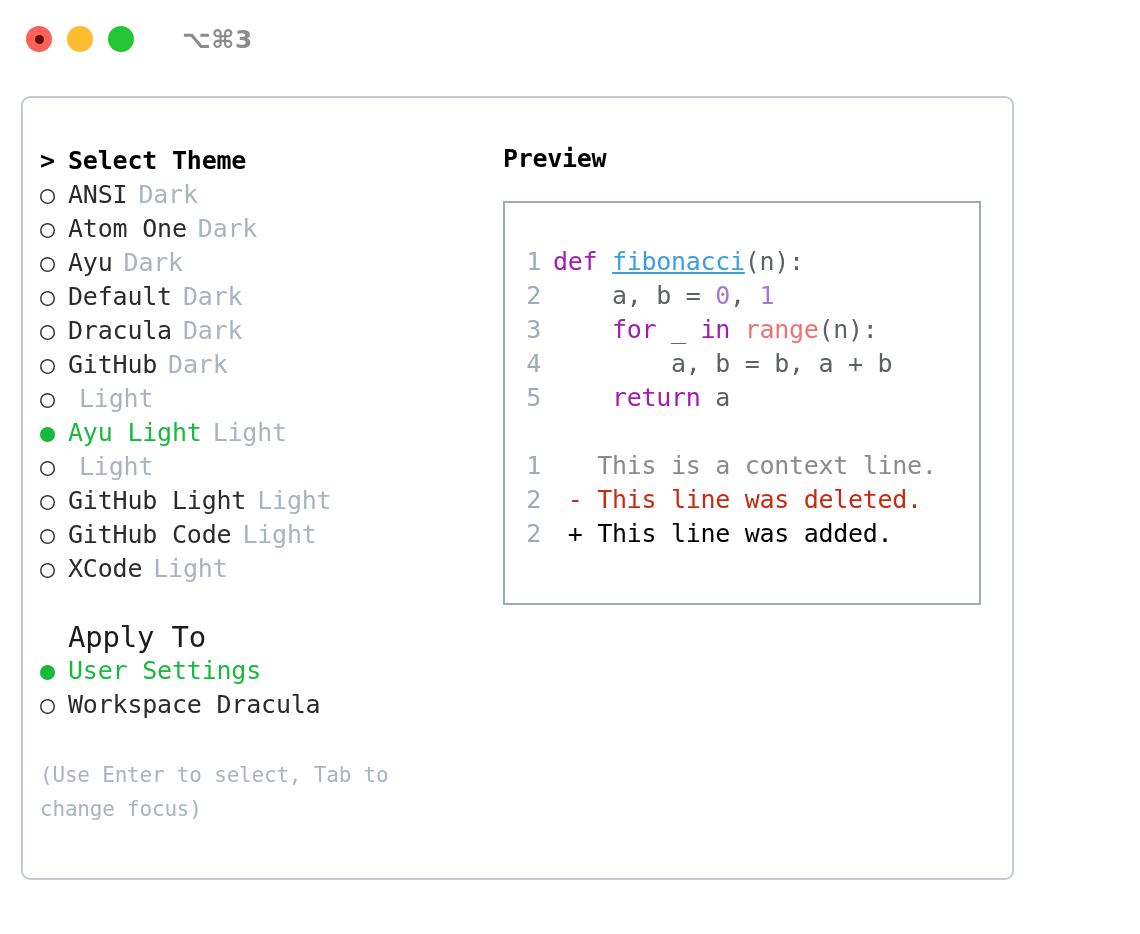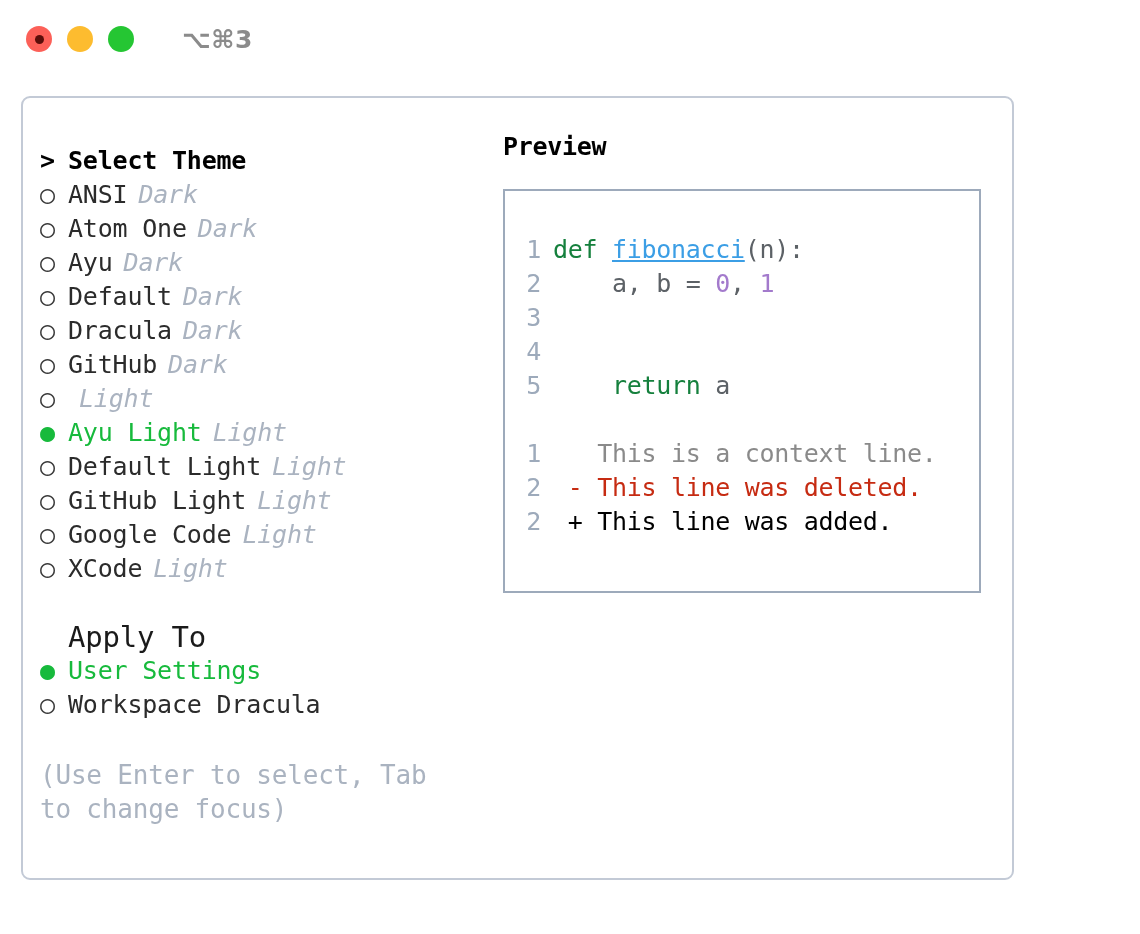--- a/index.html
+++ b/index.html
@@ -79,21 +79,21 @@
     display: flex;
   }
 
   .left-col {
     width: 462px;
     padding: 46px 0 0 17px;
     box-sizing: border-box;
   }
   .right-col {
     flex: 1;
-    padding: 34px 0 0 18px;
+    padding: 46px 0 0 18px;
     box-sizing: border-box;
   }
 
   
   .list-row {
     display: flex;
     align-items: baseline;
     height: 34px;
     font-size: 25px;
     color: #2b2b2b;
@@ -107,42 +107,41 @@
     font-size: 25px;
     color: #3a3a3a;
     line-height: 34px;
   }
   .marker.sel { color: #17ba3c; }
   .row-label { color: #2b2b2b; text-align: right; }
   .row-label.sel { color: #17ba3c; }
   .row-tag {
     color: #aab3c0;
     margin-left: 11px;
-    font-style: italic;
   }
   .header-row {
     font-weight: bold;
     color: #000000;
     font-size: 25px;
   }
   .header-row .marker { color:#000; font-weight:bold; }
 
   .section-title {
     margin-top: 34px;
     height: 34px;
     font-size: 29px;
     color: #1a1a1a;
     padding-left: 28px;
     white-space: pre;
     letter-spacing: -0.2px;
   }
 
   .hint {
     margin-top: 36px;
-    font-size: 26px;
+    font-size: 21px;
     color: #aab3c0;
     line-height: 34px;
     width: 400px;
     letter-spacing: -0.2px;
   }
 
   
   .preview-title {
     font-size: 25px;
     font-weight: bold;
@@ -170,21 +169,21 @@
   .lineno {
     width: 48px;
     flex: 0 0 48px;
     text-align: right;
     color: #9daabb;
     padding-right: 12px;
     box-sizing: border-box;
   }
   .code-spacer { height: 34px; }
 
-  .tok-kw   { color: #15803d; }
+  .tok-kw   { color: #a21caf; }
   .tok-fn   { color: #3b9ee5; text-decoration: underline; }
   .tok-plain{ color: #5c6166; }
   .tok-num  { color: #a37acc; }
   .tok-call { color: #f07171; }
   .tok-ctx  { color: #8a8a8a; }
   .tok-del  { color: #c62b12; margin-top: 12px; }
   .tok-add  { color: #000000; }
 </style>
 </head>
 <body>
@@ -212,44 +211,44 @@
 
         <div id="theme-list">
             <div class="list-row"><span class="marker">○</span><span class="row-label">ANSI</span><span class="row-tag">Dark</span></div>
             <div class="list-row"><span class="marker">○</span><span class="row-label">Atom One</span><span class="row-tag">Dark</span></div>
             <div class="list-row"><span class="marker">○</span><span class="row-label">Ayu</span><span class="row-tag">Dark</span></div>
             <div class="list-row"><span class="marker">○</span><span class="row-label">Default</span><span class="row-tag">Dark</span></div>
             <div class="list-row"><span class="marker">○</span><span class="row-label">Dracula</span><span class="row-tag">Dark</span></div>
             <div class="list-row"><span class="marker">○</span><span class="row-label">GitHub</span><span class="row-tag">Dark</span></div>
             <div class="list-row"><span class="marker">○</span><span class="row-tag">Light</span></div>
             <div class="list-row"><span class="marker sel">●</span><span class="row-label sel">Ayu Light</span><span class="row-tag">Light</span></div>
-            <div class="list-row"><span class="marker">○</span><span class="row-label">Default Light</span><span class="row-tag">Light</span></div>
+            <div class="list-row"><span class="marker">○</span><span class="row-tag">Light</span></div>
             <div class="list-row"><span class="marker">○</span><span class="row-label">GitHub Light</span><span class="row-tag">Light</span></div>
-            <div class="list-row"><span class="marker">○</span><span class="row-label">Google Code</span><span class="row-tag">Light</span></div>
+            <div class="list-row"><span class="marker">○</span><span class="row-label">GitHub Code</span><span class="row-tag">Light</span></div>
             <div class="list-row"><span class="marker">○</span><span class="row-label">XCode</span><span class="row-tag">Light</span></div>
           </div>
 
         <div class="section-title">Apply To</div>
 
         <div id="apply-list">
             <div class="list-row"><span class="marker sel">●</span><span class="row-label sel">User Settings</span></div>
             <div class="list-row"><span class="marker">○</span><span class="row-label">Workspace Dracula</span></div>
           </div>
 
         <div class="hint">(Use Enter to select, Tab to change focus)</div>
       </div>
 
       <div class="right-col">
         <div class="preview-title">Preview</div>
         <div class="preview-box">
           <div id="code-block">
               <div class="code-line"><span class="lineno">1</span><span><span class="tok-kw">def </span><span class="tok-fn">fibonacci</span><span class="tok-plain">(n):</span></span></div>
               <div class="code-line"><span class="lineno">2</span><span><span class="tok-plain">    a, b = </span><span class="tok-num">0</span><span class="tok-plain">, </span><span class="tok-num">1</span></span></div>
-              <div class="code-line"><span class="lineno">3</span></div>
-              <div class="code-line"><span class="lineno">4</span></div>
+              <div class="code-line"><span class="lineno">3</span><span><span class="tok-plain">    </span><span class="tok-kw">for</span><span class="tok-plain"> _ </span><span class="tok-kw">in</span><span class="tok-plain"> </span><span class="tok-call">range</span><span class="tok-plain">(n):</span></span></div>
+              <div class="code-line"><span class="lineno">4</span><span><span class="tok-plain">        a, b = b, a + b</span></span></div>
               <div class="code-line"><span class="lineno">5</span><span><span class="tok-plain">    </span><span class="tok-kw">return</span><span class="tok-plain"> a</span></span></div>
             </div>
           <div class="code-spacer"></div>
           <div id="diff-block">
               <div class="code-line"><span class="lineno">1</span><span><span class="tok-ctx">   This is a context line.</span></span></div>
               <div class="code-line"><span class="lineno">2</span><span><span class="tok-del"> - This line was deleted.</span></span></div>
               <div class="code-line"><span class="lineno">2</span><span><span class="tok-add"> + This line was added.</span></span></div>
             </div>
         </div>
       </div>

